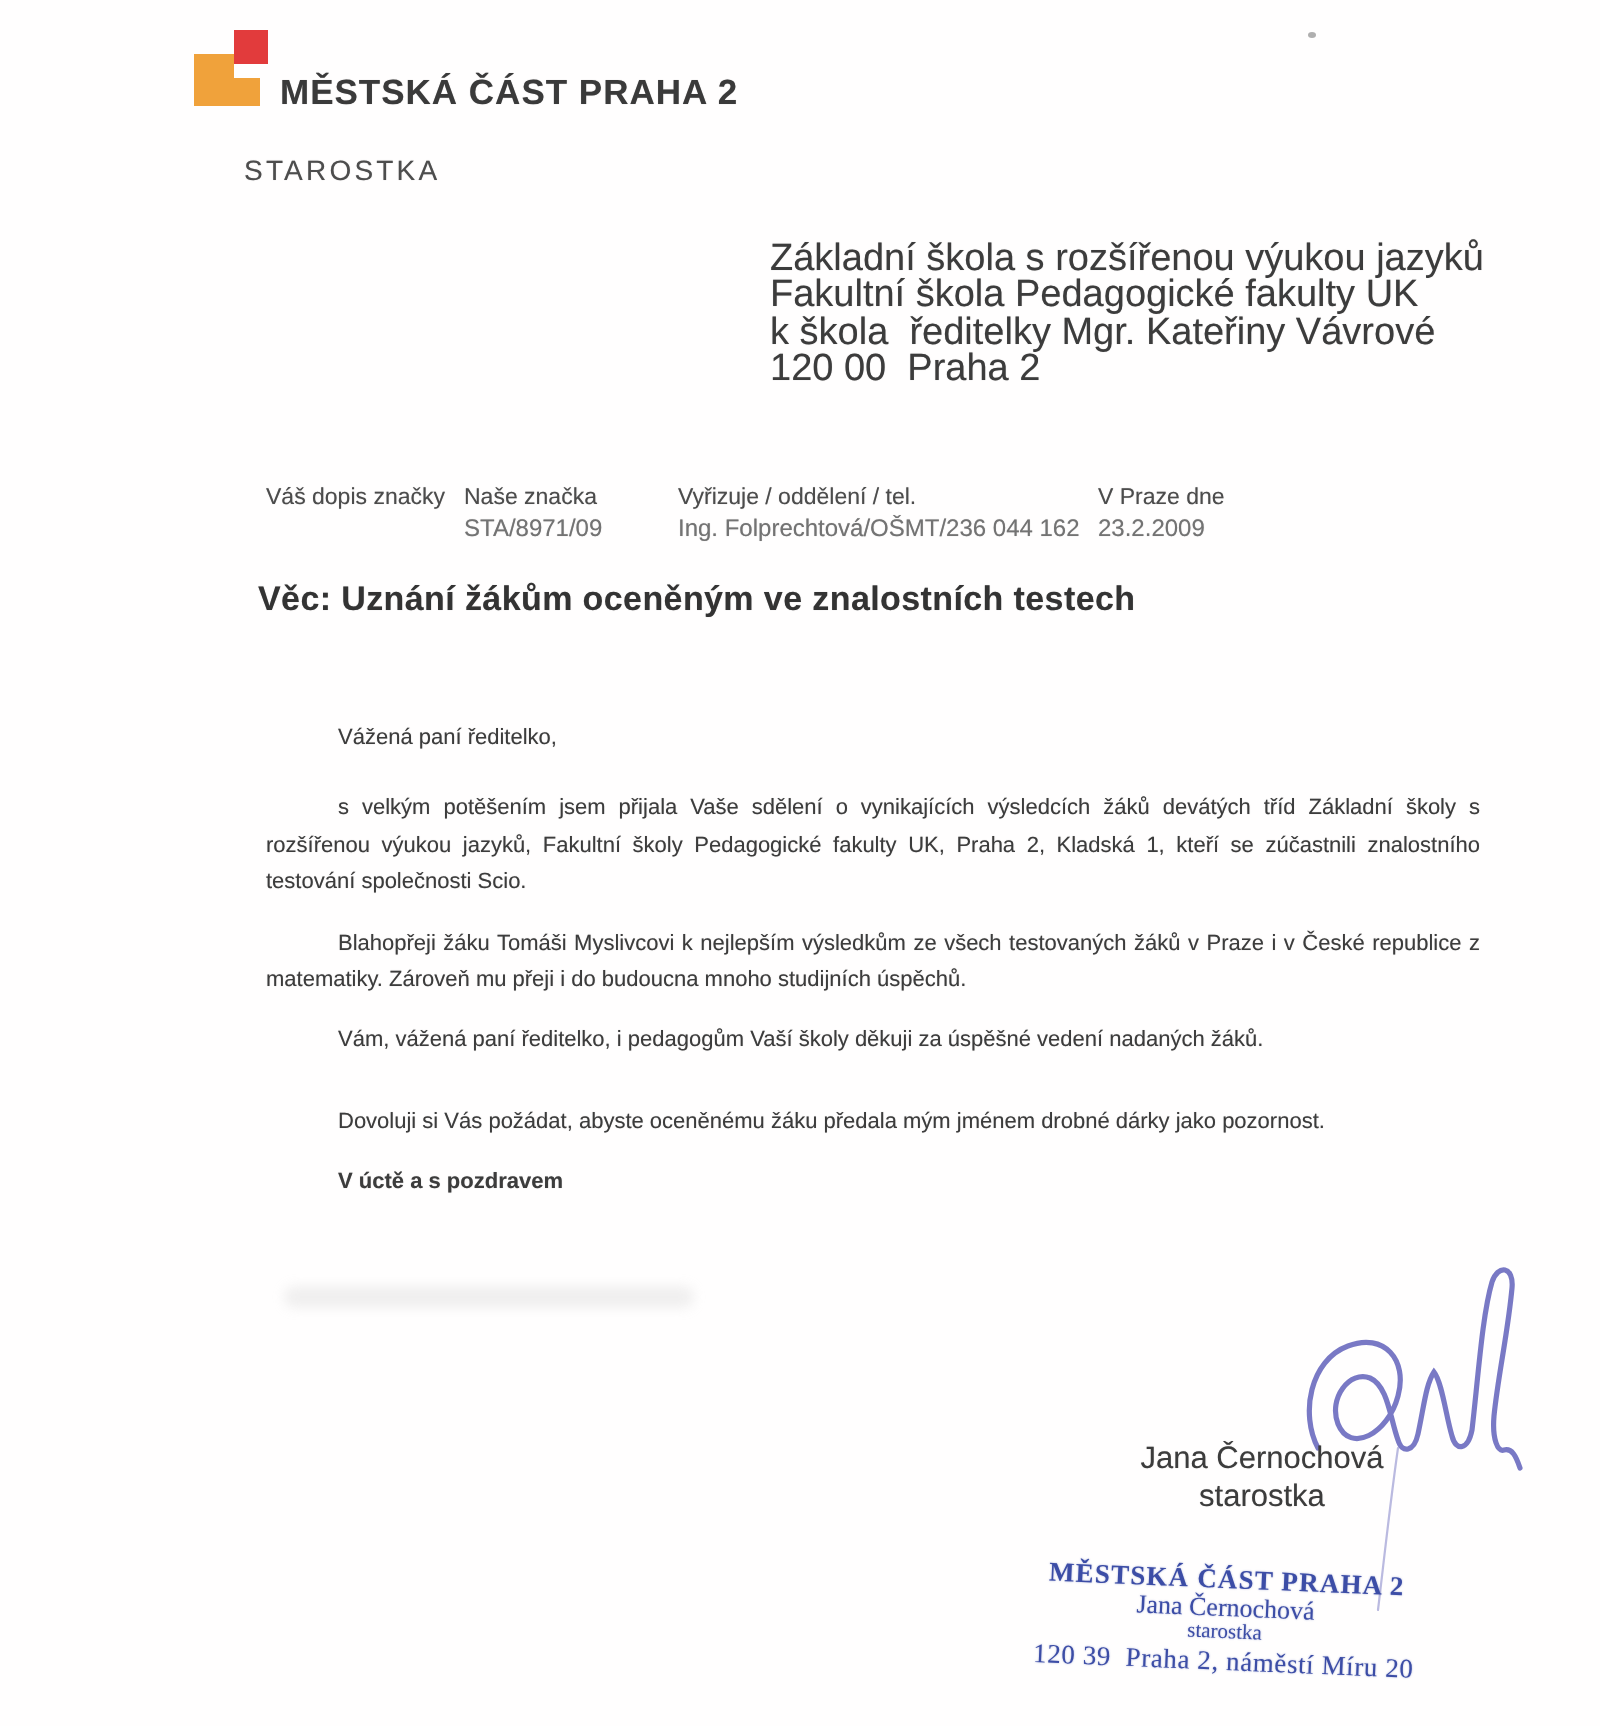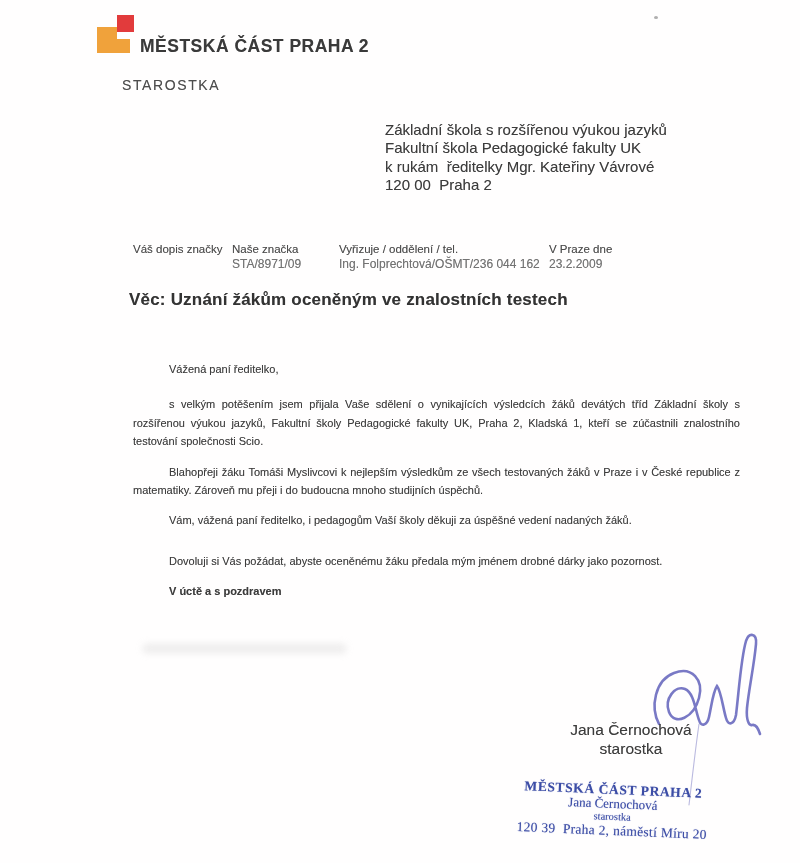--- a/index.html
+++ b/index.html
@@ -16,21 +16,21 @@
   .logo { position:absolute; left:97px; top:15px; width:38px; height:38px; }
   .logo .sq { position:absolute; display:block; }
   .logo .red  { left:20px; top:0;    width:17px; height:17px; background:#e23b3c; }
   .logo .or1  { left:0;    top:12px; width:20px; height:26px; background:#f0a23b; }
   .logo .or2  { left:20px; top:24px; width:13px; height:14px; background:#f0a23b; }
   .org-name { position:absolute; left:140px; top:36px; font-size:17.5px; font-weight:bold;
               letter-spacing:0.5px; color:#3a3a3a; }
   .role { position:absolute; left:122px; top:77px; font-size:14px; letter-spacing:1.6px; color:#4d4d4d; }
 
   
-  .recipient { position:absolute; left:385px; top:121px; font-size:15px; line-height:18.3px; }
+  .recipient { position:absolute; left:385px; top:121px; font-size:19px; line-height:18.3px; }
   .recipient span { display:block; white-space:pre-wrap; }
 
   
   .ref-col { position:absolute; top:243px; }
   .ref-col .lbl { font-size:11.5px; color:#4c4c4c; margin-bottom:2px; }
   .ref-col .val { font-size:12px; color:#737373; }
   .ref-c1 { left:133px; } .ref-c2 { left:232px; } .ref-c3 { left:339px; } .ref-c4 { left:549px; }
 
   
   .subject { position:absolute; left:129px; top:290px; font-size:17px; font-weight:bold;
@@ -77,21 +77,21 @@
     <span class="sq red"></span>
     <span class="sq or1"></span>
     <span class="sq or2"></span>
   </div>
   <div class="org-name">MĚSTSKÁ ČÁST PRAHA 2</div>
   <div class="role">STAROSTKA</div>
 
   <div class="recipient">
     <span>Základní škola s rozšířenou výukou jazyků</span>
     <span>Fakultní škola Pedagogické fakulty UK</span>
-    <span>k rukám  ředitelky Mgr. Kateřiny Vávrové</span>
+    <span>k škola  ředitelky Mgr. Kateřiny Vávrové</span>
     <span>120 00  Praha 2</span>
   </div>
 
   <div class="ref-col ref-c1">
     <div class="lbl">Váš dopis značky</div>
   </div>
   <div class="ref-col ref-c2">
     <div class="lbl">Naše značka</div>
     <div class="val">STA/8971/09</div>
   </div>

